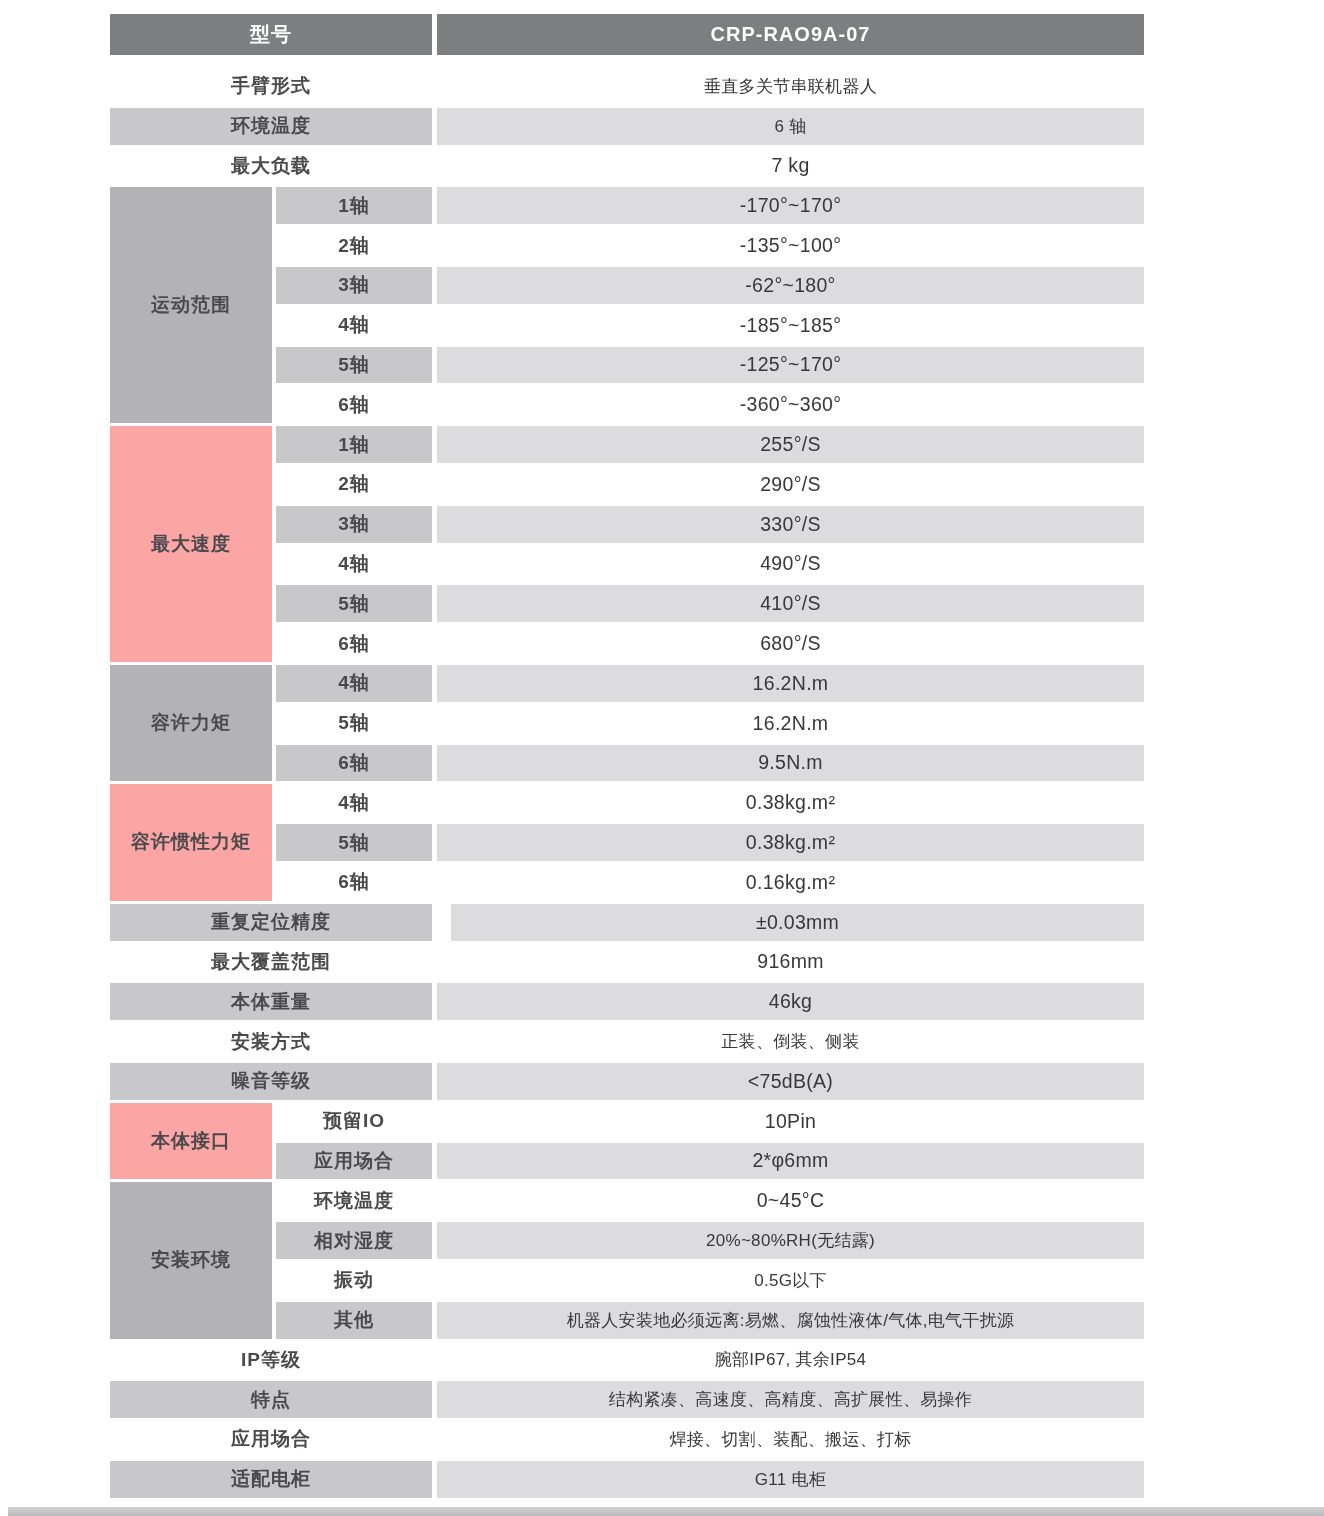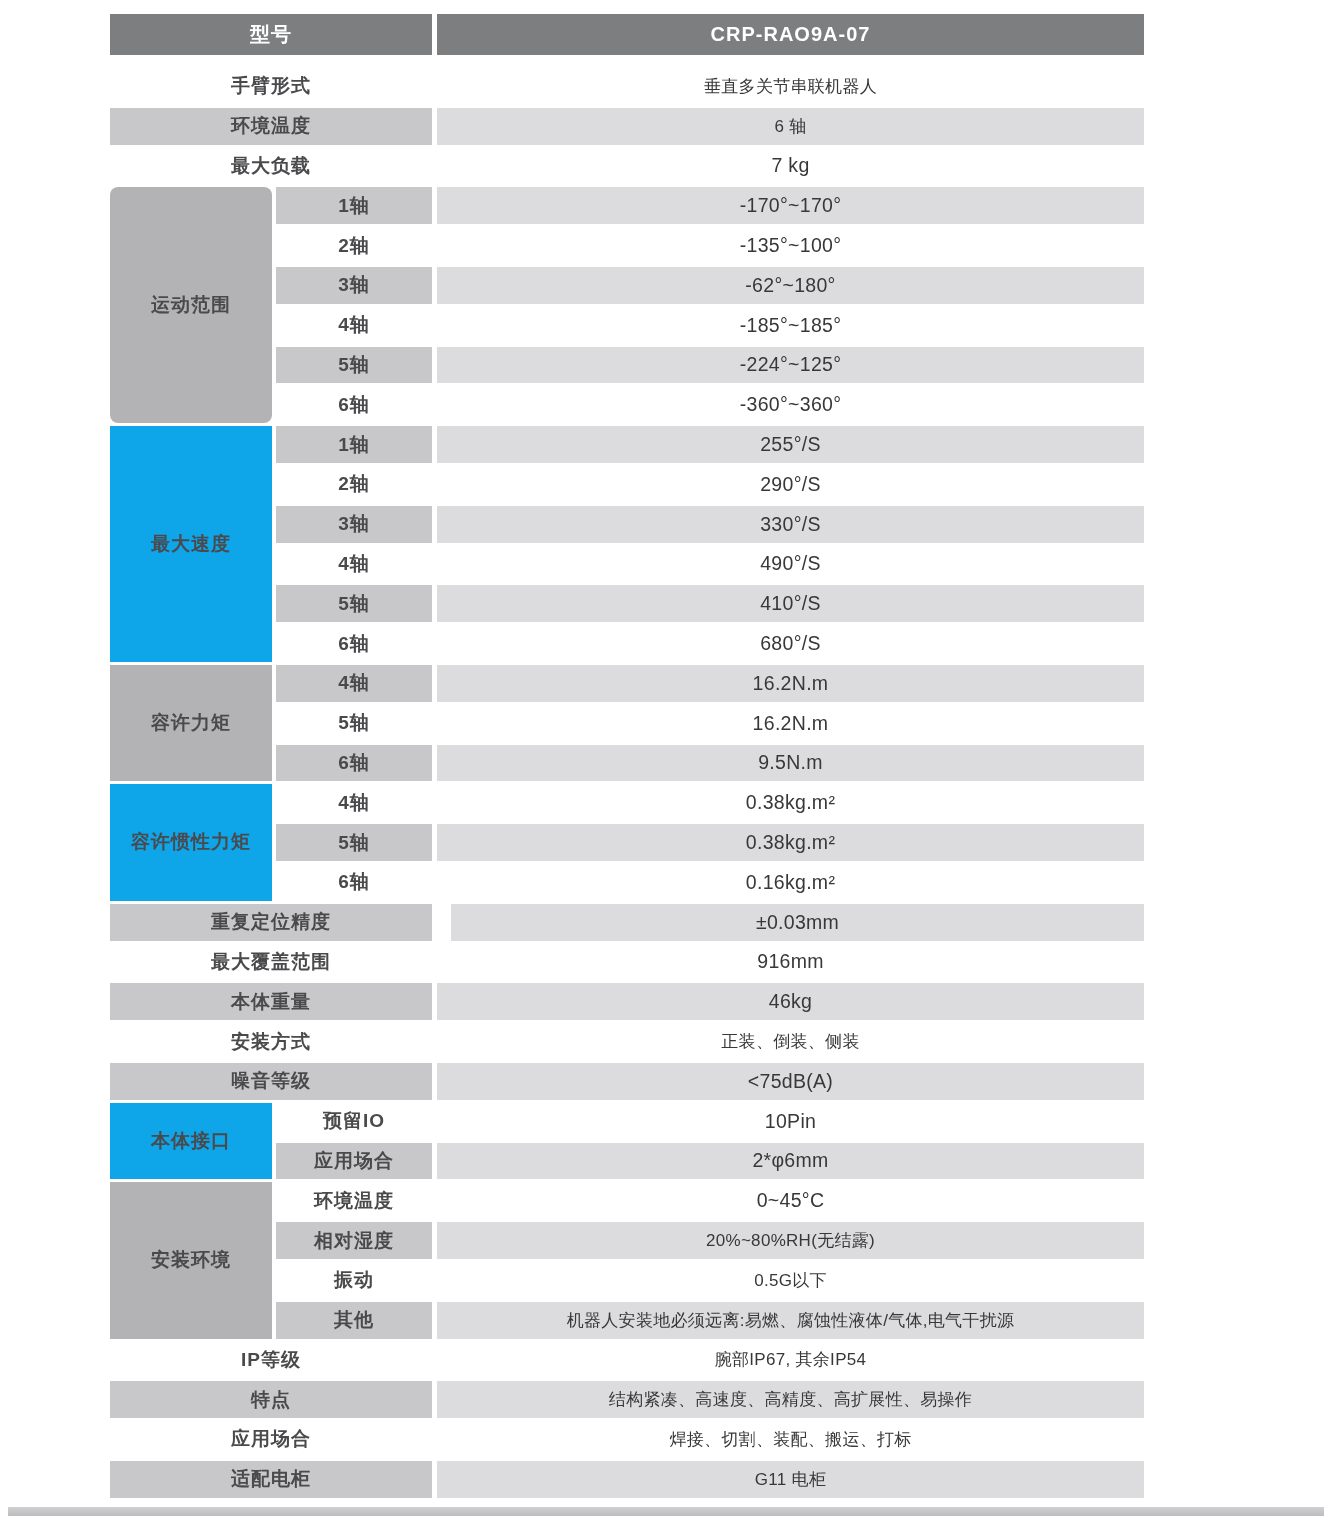--- a/index.html
+++ b/index.html
@@ -53,21 +53,21 @@
   .value-cell {
     font-size: 19.5px;
     font-weight: 500;
     color: #38383a;
     letter-spacing: 0.3px;
   }
   .value-cell.cjk { font-size: 17px; }
   .shade-label { background: #c8c8ca; }
   .shade-value { background: #dcdcde; }
   .g-dark  { background: #b3b3b6; }
-  .g-light { background: #0ea5e9; }
+  .g-light { background: #fca5a5; }
   .bottom-strip {
     position: absolute;
     left: 8px; right: 0;
     top: 1507px; height: 9px;
     background: linear-gradient(#d0d0d2, #bdbdbf);
   }
 </style>
 </head>
 <body>
 
@@ -76,31 +76,31 @@
     <div class="header-cell" style="grid-column:1">型号</div>
     <div class="header-cell" style="grid-column:3">CRP-RAO9A-07</div>
   </div>
   <div class="spec-grid" id="grid">
       <div class="cell label-cell" style="grid-area: 1 / 1 / auto / span 3;">手臂形式</div>
       <div class="cell value-cell cjk" style="grid-area: 1 / 5;">垂直多关节串联机器人</div>
       <div class="cell label-cell shade-label" style="grid-area: 2 / 1 / auto / span 3;">环境温度</div>
       <div class="cell value-cell shade-value cjk" style="grid-area: 2 / 5;">6 轴</div>
       <div class="cell label-cell" style="grid-area: 3 / 1 / auto / span 3;">最大负载</div>
       <div class="cell value-cell" style="grid-area: 3 / 5;">7 kg</div>
-      <div class="cell group-cell g-dark" style="grid-area: 4 / 1 / span 6; border-radius: 8px;">运动范围</div>
+      <div class="cell group-cell g-dark" style="grid-area: 4 / 1 / span 6;">运动范围</div>
       <div class="cell sub-cell shade-label" style="grid-area: 4 / 3;">1轴</div>
       <div class="cell value-cell shade-value" style="grid-area: 4 / 5;">-170°~170°</div>
       <div class="cell sub-cell" style="grid-area: 5 / 3;">2轴</div>
       <div class="cell value-cell" style="grid-area: 5 / 5;">-135°~100°</div>
       <div class="cell sub-cell shade-label" style="grid-area: 6 / 3;">3轴</div>
       <div class="cell value-cell shade-value" style="grid-area: 6 / 5;">-62°~180°</div>
       <div class="cell sub-cell" style="grid-area: 7 / 3;">4轴</div>
       <div class="cell value-cell" style="grid-area: 7 / 5;">-185°~185°</div>
       <div class="cell sub-cell shade-label" style="grid-area: 8 / 3;">5轴</div>
-      <div class="cell value-cell shade-value" style="grid-area: 8 / 5;">-224°~125°</div>
+      <div class="cell value-cell shade-value" style="grid-area: 8 / 5;">-125°~170°</div>
       <div class="cell sub-cell" style="grid-area: 9 / 3;">6轴</div>
       <div class="cell value-cell" style="grid-area: 9 / 5;">-360°~360°</div>
       <div class="cell group-cell g-light" style="grid-area: 10 / 1 / span 6;">最大速度</div>
       <div class="cell sub-cell shade-label" style="grid-area: 10 / 3;">1轴</div>
       <div class="cell value-cell shade-value" style="grid-area: 10 / 5;">255°/S</div>
       <div class="cell sub-cell" style="grid-area: 11 / 3;">2轴</div>
       <div class="cell value-cell" style="grid-area: 11 / 5;">290°/S</div>
       <div class="cell sub-cell shade-label" style="grid-area: 12 / 3;">3轴</div>
       <div class="cell value-cell shade-value" style="grid-area: 12 / 5;">330°/S</div>
       <div class="cell sub-cell" style="grid-area: 13 / 3;">4轴</div>

